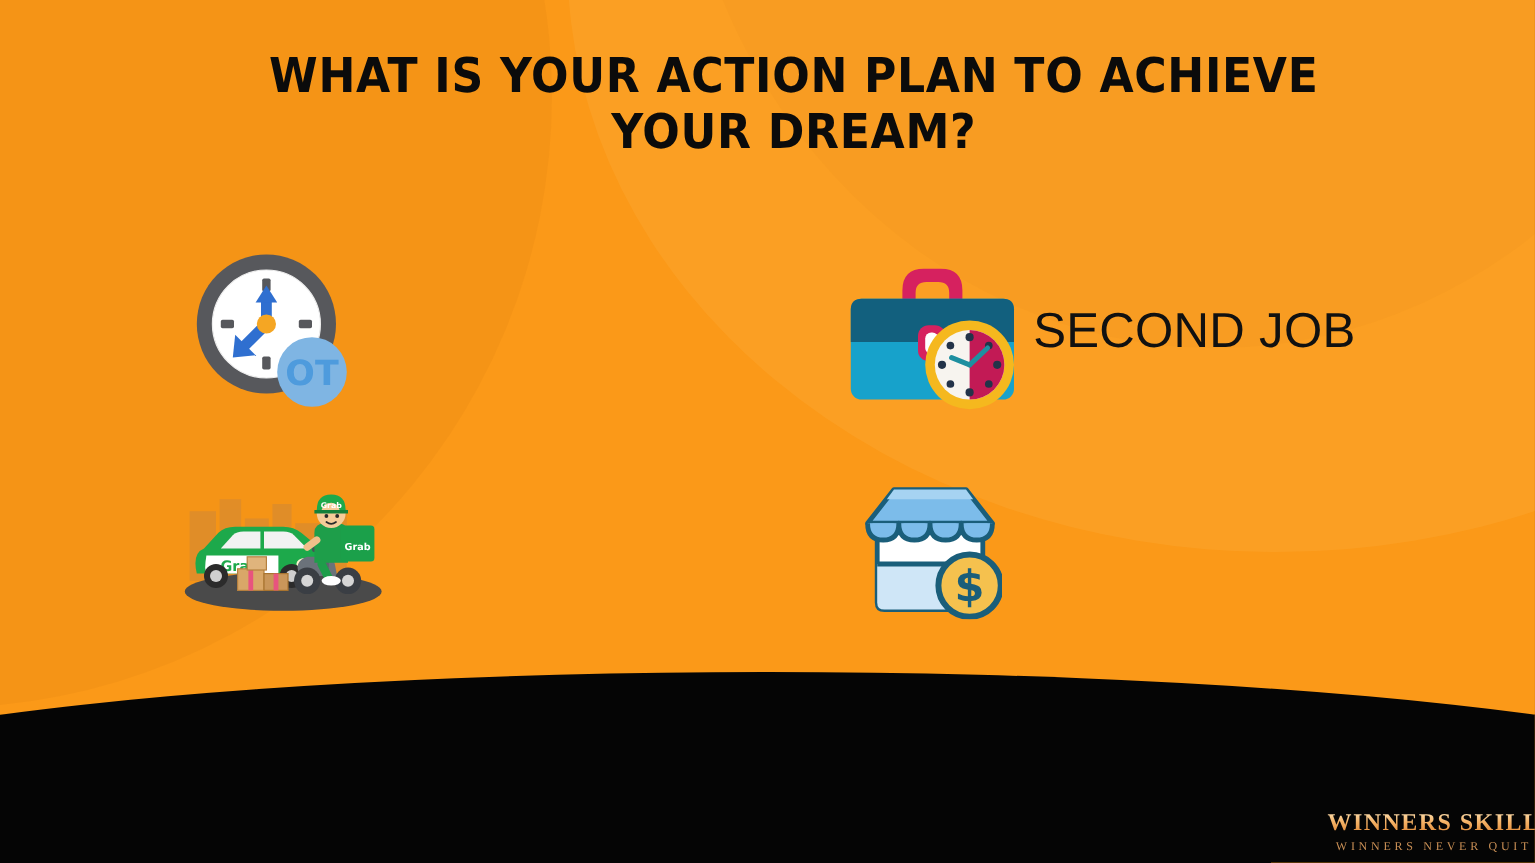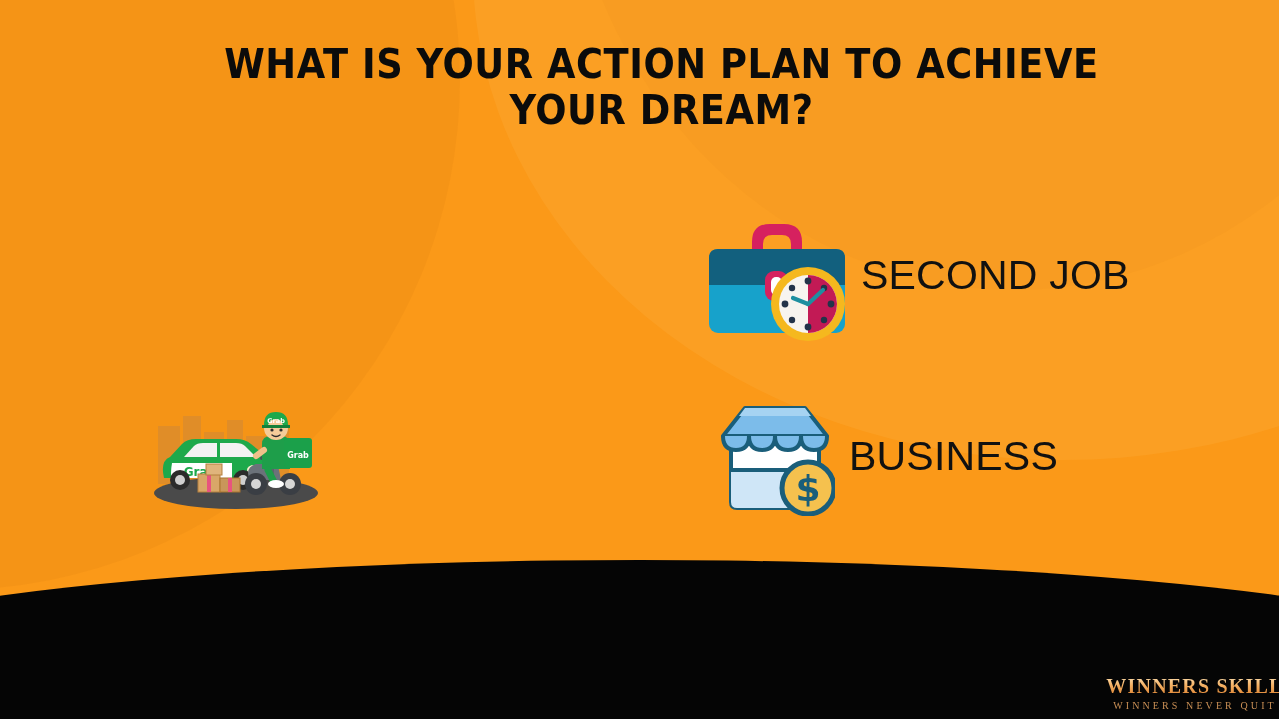--- a/index.html
+++ b/index.html
@@ -158,20 +158,41 @@
   <div class="bg-arc-right2"></div>
 
   <div class="title">
     <span class="ln">WHAT IS YOUR ACTION PLAN TO ACHIEVE</span>
     <span class="ln">YOUR DREAM?</span>
   </div>
 
   <div class="items">
 
     <div class="item item-1">
+      <div class="item-icon">
+        <svg width="134" height="134" viewBox="0 0 134 134" aria-hidden="true">
+          <circle cx="62" cy="62" r="58" fill="#57585C"></circle>
+          <circle cx="62" cy="62" r="45" fill="#FFFFFF"></circle>
+          <circle cx="62" cy="62" r="45" fill="none" stroke="#EDEDED" stroke-width="1"></circle>
+          <rect x="58.5" y="24" width="7" height="11" rx="1.5" fill="#57585C"></rect>
+          <rect x="58.5" y="89" width="7" height="11" rx="1.5" fill="#57585C"></rect>
+          <rect x="24" y="58.5" width="11" height="7" rx="1.5" fill="#57585C"></rect>
+          <rect x="89" y="58.5" width="11" height="7" rx="1.5" fill="#57585C"></rect>
+
+          <path d="M62 62 L62 40" stroke="#2F6FD0" stroke-width="9" stroke-linecap="butt"></path>
+          <path d="M62 30 L53 44 L71 44 Z" fill="#2F6FD0"></path>
+
+          <path d="M62 62 L43 81" stroke="#2F6FD0" stroke-width="9" stroke-linecap="butt"></path>
+          <path d="M34 90 L36 71 L53 88 Z" fill="#2F6FD0"></path>
+          <circle cx="62" cy="62" r="8" fill="#F5A623"></circle>
+
+          <circle cx="100" cy="102" r="29" fill="#7FB5E3"></circle>
+          <text x="100" y="113" text-anchor="middle" font-family="DejaVu Sans, sans-serif" font-weight="bold" font-size="29" fill="#4E9BDD">OT</text>
+        </svg>
+      </div>
     </div>
 
     <div class="item item-2">
       <div class="item-icon">
         <svg width="142" height="134" viewBox="0 0 142 134" aria-hidden="true">
 
           <path d="M47 34 q0 -18 18 -18 l14 0 q18 0 18 18 l0 10 l-11 0 l0 -8 q0 -9 -9 -9 l-10 0 q-9 0 -9 9 l0 8 l-11 0 Z" fill="#D6215F"></path>
 
           <rect x="4" y="41" width="136" height="84" rx="9" fill="#17A2CB"></rect>
           <path d="M4 50 q0 -9 9 -9 l118 0 q9 0 9 9 l0 27 l-136 0 Z" fill="#12607E"></path>
@@ -275,21 +296,20 @@
           <path d="M8 40 L30 12 l60 0 l22 28 Z" fill="#7CBCEA" stroke="#1A5E7A" stroke-width="4" stroke-linejoin="round"></path>
           <path d="M30 12 l60 0 l6 8 l-72 0 Z" fill="#A6D3F2"></path>
 
           <path d="M8 40 l104 0 l0 0 q-13 0 -13 14 q0 -14 -13 -14 q-13 0 -13 14 q0 -14 -13 -14 q-13 0 -13 14 q0 -14 -13 -14 q-13 0 -13 14 q0 -14 -13 -14 Z" fill="#7CBCEA"></path>
           <path d="M8 40 q0 14 13 14 q13 0 13 -14 q0 14 13 14 q13 0 13 -14 q0 14 13 14 q13 0 13 -14 q0 14 13 14 q13 0 13 -14" fill="#7CBCEA" stroke="#1A5E7A" stroke-width="4" stroke-linejoin="round"></path>
 
           <circle cx="93" cy="92" r="26" fill="#F5C14E" stroke="#1A5E7A" stroke-width="5"></circle>
           <text x="93" y="105" text-anchor="middle" font-family="DejaVu Sans, sans-serif" font-weight="bold" font-size="36" fill="#1A5E7A">$</text>
         </svg>
       </div>
-      <div class="item-label">BUSINESS</div>
     </div>
 
   </div>
 
   <div class="bottom-curve"></div>
 
   <div class="logo-wrap">
     <div class="logo-name">WINNERS SKILL</div>
     <div class="logo-tag">WINNERS NEVER QUIT</div>
   </div>

